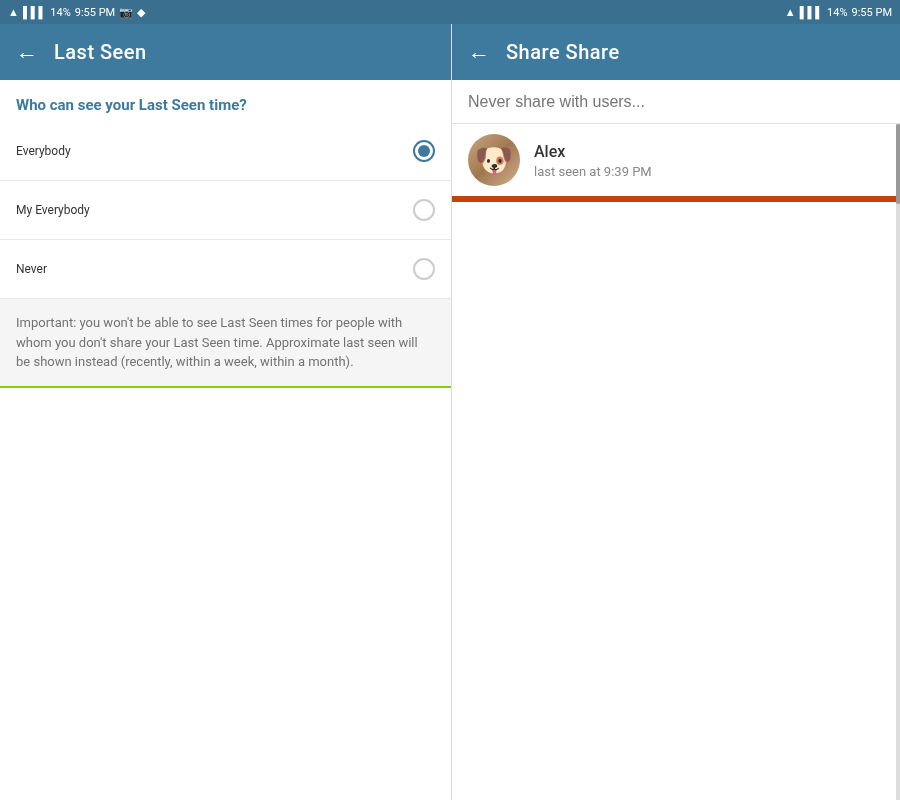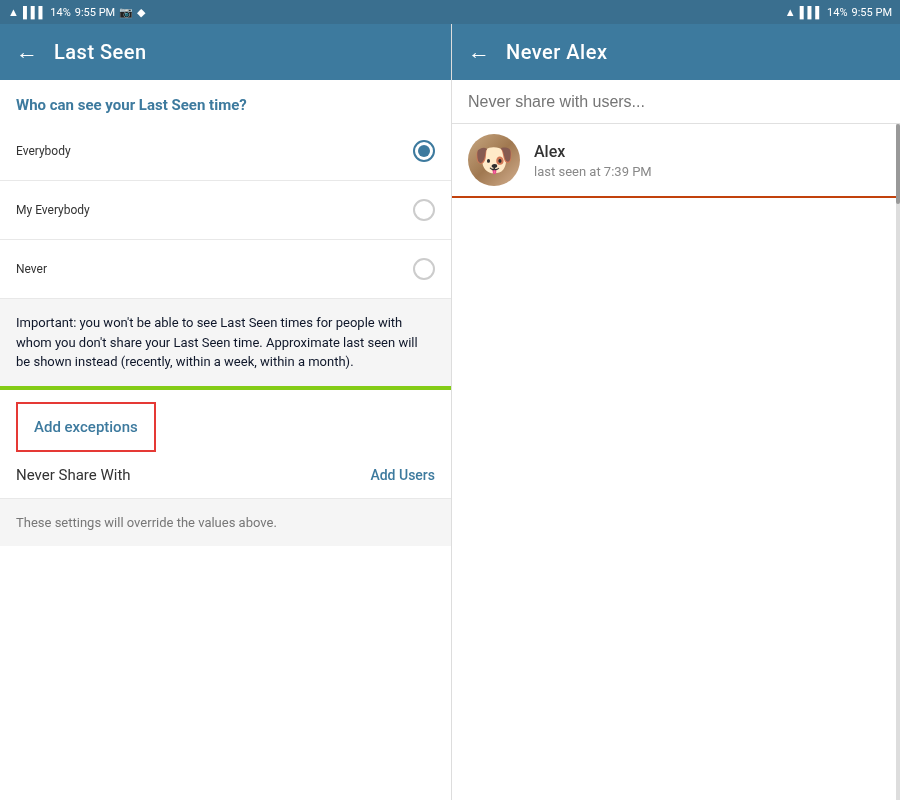--- a/index.html
+++ b/index.html
@@ -119,23 +119,23 @@
       width: 12px;
       height: 12px;
       border-radius: 50%;
       background: #3d7a9e;
     }
 
     .info-box {
       background: #f5f5f5;
       padding: 14px 16px;
       font-size: 13px;
-      color: #0f172a;
+      color: #737373;
       line-height: 1.5;
-      border-bottom: 4px solid #84cc16;
+      border-bottom: 2px solid #84cc16;
     }
 
     
     .exceptions-section {
       background: #fff;
     }
     .add-exceptions-btn {
       display: inline-block;
       color: #3d7a9e;
       font-size: 15px;
@@ -185,21 +185,21 @@
       color: #0f172a;
       width: 100%;
       background: transparent;
     }
 
     .contact-item {
       display: flex;
       align-items: center;
       padding: 10px 16px;
       gap: 14px;
-      border-bottom: 2px solid #c2410c;
+      border-bottom: 6px solid #c2410c;
     }
     .avatar {
       width: 52px;
       height: 52px;
       border-radius: 50%;
       background: #b0a090;
       overflow: hidden;
       flex-shrink: 0;
       display: flex;
       align-items: center;
@@ -300,52 +300,42 @@
         <div class="radio-circle"></div>
       </div>
 
       <div class="radio-item">
         <span class="radio-item-label">Never</span>
         <div class="radio-circle"></div>
       </div>
 
       <div class="info-box">Important: you won't be able to see Last Seen times for people with whom you don't share your Last Seen time. Approximate last seen will be shown instead (recently, within a week, within a month).</div>
 
-      <div class="exceptions-section">
-        <div>
-          <span class="add-exceptions-btn">Add exceptions</span>
-        </div>
-        <div class="never-share-row">
-          <span class="never-share-label">Never Share With</span>
-          <span class="add-users-btn">Add Users</span>
-        </div>
-        <div class="override-info">These settings will override the values above.</div>
-      </div>
 
     </div>
   </div>
 
   <div class="right-panel">
 
     <div class="app-bar">
       <span class="back-arrow">←</span>
-      <span class="app-bar-title">Never Alex</span>
+      <span class="app-bar-title">Share Share</span>
     </div>
 
     <div class="search-bar">
       <input class="search-input" type="text" placeholder="Never share with users..." style="">
     </div>
 
     <div class="right-content">
 
       <div class="contact-item">
         <div class="avatar dog-avatar"></div>
         <div class="contact-info">
           <div class="contact-name">Alex</div>
-          <div class="contact-status">last seen at 7:39 PM</div>
+          <div class="contact-status">last seen at 9:39 PM</div>
         </div>
       </div>
 
       <div class="scrollbar-track">
         <div class="scrollbar-thumb"></div>
       </div>
 
     </div>
   </div>
 

